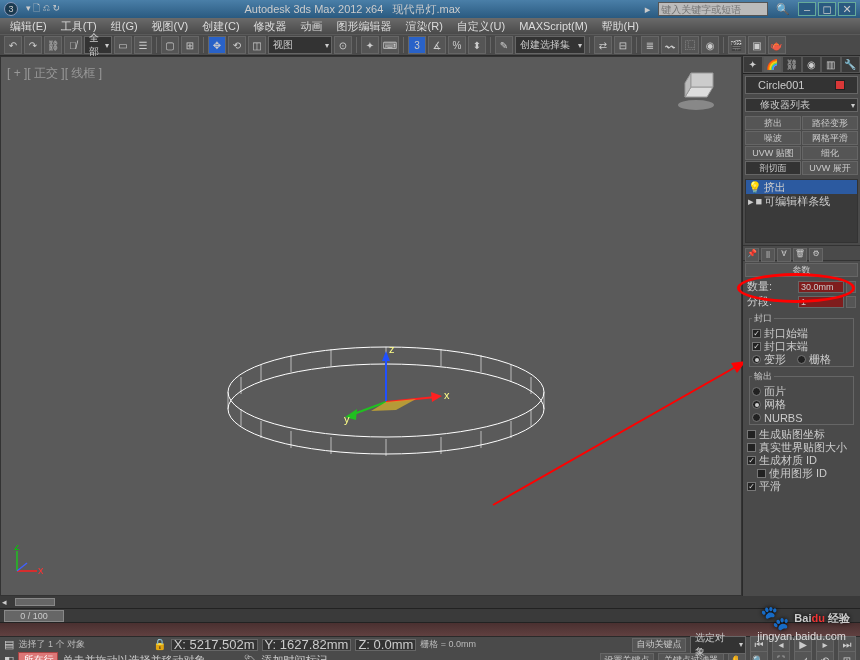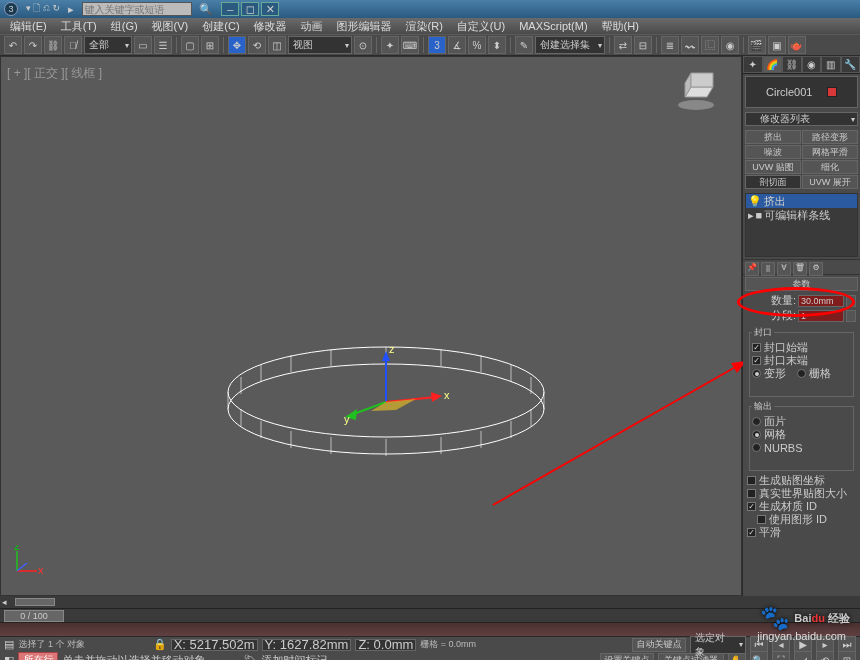--- a/index.html
+++ b/index.html
@@ -23,39 +23,39 @@
 .vp-label { position:absolute; top:8px; left:6px; font-size:12px; color:#999; }
 .vp-cube { position:absolute; top:12px; right:24px; width:42px; height:42px; }
 .gizmo-axes { position:absolute; left:12px; bottom:20px; width:30px; height:30px; }
 .ellipse-obj { position:absolute; left:220px; top:280px; width:330px; height:130px; }
 .scrollbar-h { height:12px; background:#3a3a3a; display:flex; align-items:center; }
 .scrollbar-h .thumb { width:40px; height:8px; background:#666; border:1px solid #888; margin-left:6px; }
 .cmdpanel { width:118px; background:#4a4a4a; border-left:1px solid #2a2a2a; display:flex; flex-direction:column; }
 .cmdtabs { height:18px; display:flex; background:#3a3a3a; border-bottom:1px solid #222; }
 .cmdtab { flex:1; border:1px solid #555; display:flex; align-items:center; justify-content:center; font-size:10px; }
 .cmdtab.active { background:#5a5a5a; }
-.cmd-name { height:32px; background:#333; border:1px solid #666; margin:2px; font-size:10px; padding:0 20px; display:flex; align-items:center; }
+.cmd-name { height:18px; background:#333; border:1px solid #666; margin:2px; font-size:10px; padding:0 12px; display:flex; align-items:center; }
 .cmd-colorswatch { width:10px; height:10px; background:#d93838; border:1px solid #222; margin-left:auto; }
 .cmd-dropdown { height:14px; background:#333; border:1px solid #666; margin:2px; font-size:10px; padding:0 14px; display:flex; align-items:center; position:relative; }
 .cmd-dropdown::after { content:"▾"; position:absolute; right:2px; font-size:8px; }
 .cmd-btngrid { display:grid; grid-template-columns:1fr 1fr; gap:1px; padding:2px; }
 .cmd-btn { height:14px; background:#555; border:1px solid #666; font-size:9px; display:flex; align-items:center; justify-content:center; }
 .cmd-btn.dark { background:#333; }
 .mod-stack { margin:2px; border:1px solid #333; background:#3a3a3a; height:64px; }
 .mod-item { height:14px; padding:0 2px; font-size:9px; display:flex; align-items:center; gap:2px; }
 .mod-item.sel { background:#2c5aa0; color:#fff; }
 .mod-toolbar { height:16px; display:flex; gap:2px; padding:2px; border-top:1px solid #333; border-bottom:1px solid #333; }
 .mod-tbtn { width:14px; height:14px; background:#555; border:1px solid #666; font-size:8px; text-align:center; }
 .rollout-title { height:14px; background:#555; border:1px solid #666; text-align:center; font-size:9px; margin:2px 2px 0; }
 .rollout-body { background:#4a4a4a; padding:2px 4px; }
 .param-row { display:flex; align-items:center; gap:2px; height:15px; font-size:9px; }
-.param-row label { flex:1; text-align:right; }
+.param-row label { flex:1; }
 .spinner { width:46px; height:12px; background:#7f1d1d; border:1px solid #666; font-size:9px; padding:0 2px; display:flex; align-items:center; }
 .spin-btns { width:10px; height:12px; background:#555; border:1px solid #666; }
-.group-frame { border:1px solid #666; margin:3px 2px; padding:2px 2px 16px; }
+.group-frame { border:1px solid #666; margin:3px 2px; padding:2px 2px 0; }
 .group-frame legend { font-size:9px; padding:0 2px; }
 .chk-row { display:flex; align-items:center; gap:3px; height:13px; font-size:9px; }
 .chk { width:9px; height:9px; background:#222; border:1px solid #777; font-size:8px; line-height:7px; text-align:center; color:#ddd; }
 .radio { width:9px; height:9px; border-radius:50%; background:#222; border:1px solid #777; display:flex; align-items:center; justify-content:center; }
 .radio.sel::after { content:""; width:4px; height:4px; background:#ccc; border-radius:50%; }
 .red-ellipse { position:absolute; border:3px solid #ff0000; border-radius:50%; pointer-events:none; }
 .red-arrow { position:absolute; pointer-events:none; }
 .timeslider { height:14px; background:#3a3a3a; display:flex; align-items:center; border-top:1px solid #222; }
 .timeslider .slider-btn { width:60px; height:12px; background:#666; border:1px solid #888; font-size:9px; text-align:center; margin-left:4px; }
 .trackbar { height:14px; background:linear-gradient(#4a3030,#604040); border-top:1px solid #222; }
@@ -67,20 +67,23 @@
 .watermark { position:absolute; right:10px; bottom:28px; font-size:28px; color:rgba(255,255,255,0.85); font-weight:bold; display:flex; align-items:center; gap:4px; text-shadow:0 0 4px #000; }
 .watermark .paw { font-size:24px; }
 .watermark-sub { position:absolute; right:14px; bottom:18px; font-size:11px; color:rgba(255,255,255,0.8); }
 </style>
 </head>
 <body>
 
 <div class="titlebar">
   <div class="logo">3</div>
   <span style="font-size:9px;">▾ 🗋 ⎌ ↻</span>
+  <div class="title">
+    <span>Autodesk 3ds Max 2012 x64</span> &nbsp; <span>现代吊灯.max</span>
+  </div>
   <span>▸</span>
   <input class="searchbox" placeholder="键入关键字或短语" style="">
   <span>🔍</span>
   <div class="winbtns">
     <div class="winbtn">–</div>
     <div class="winbtn">◻</div>
     <div class="winbtn">✕</div>
   </div>
 </div>
 
@@ -97,21 +100,21 @@
   <span>自定义(U)</span>
   <span>MAXScript(M)</span>
   <span>帮助(H)</span>
 </div>
 
 <div class="toolbar">
   <div class="tb-btn">↶</div>
   <div class="tb-btn">↷</div>
   <div class="tb-btn">⛓</div>
   <div class="tb-btn">⛓̸</div>
-  <div class="tb-combo" style="width:48px;">全部</div>
+  <div class="tb-combo" style="width:28px;">全部</div>
   <div class="tb-btn">▭</div>
   <div class="tb-btn">☰</div>
   <div class="tb-sep"></div>
   <div class="tb-btn">▢</div>
   <div class="tb-btn">⊞</div>
   <div class="tb-sep"></div>
   <div class="tb-btn blue">✥</div>
   <div class="tb-btn">⟲</div>
   <div class="tb-btn">◫</div>
   <div class="tb-combo" style="width:64px;">视图</div>

